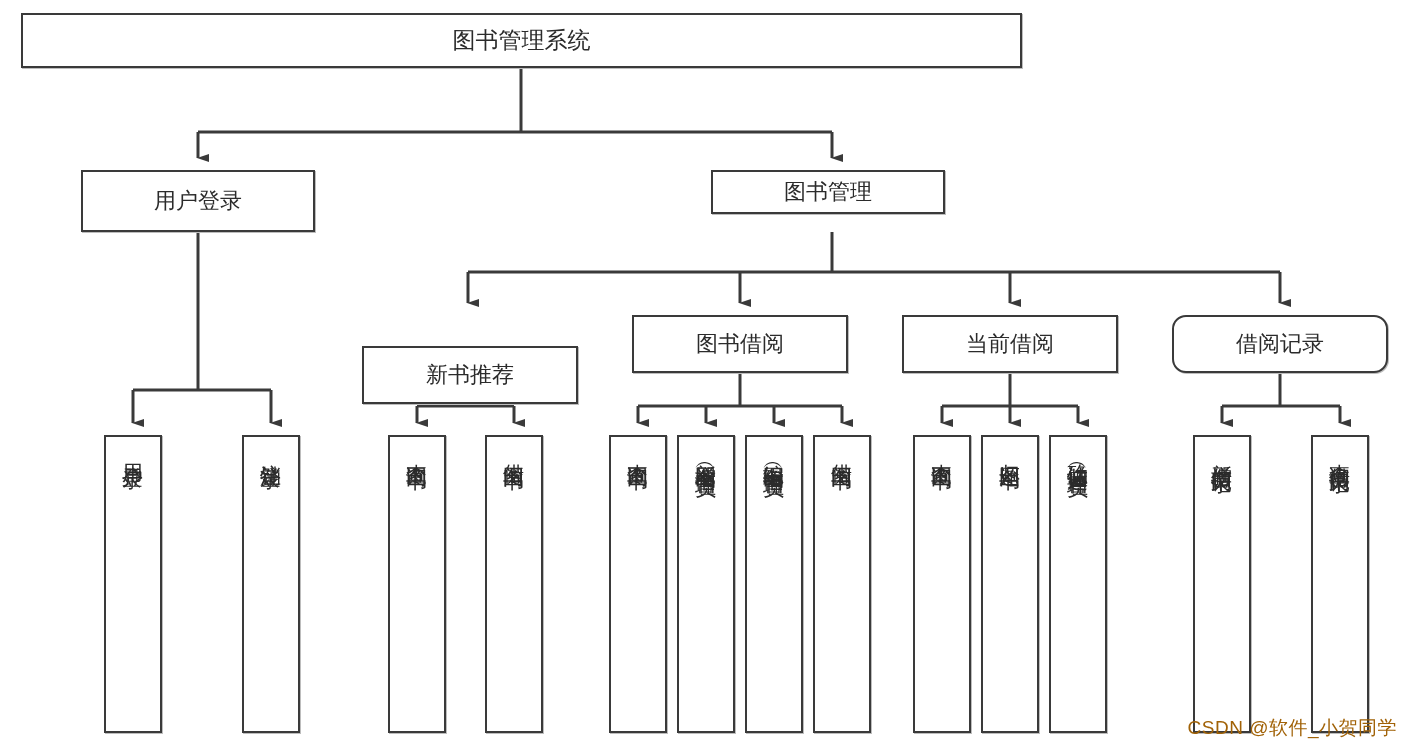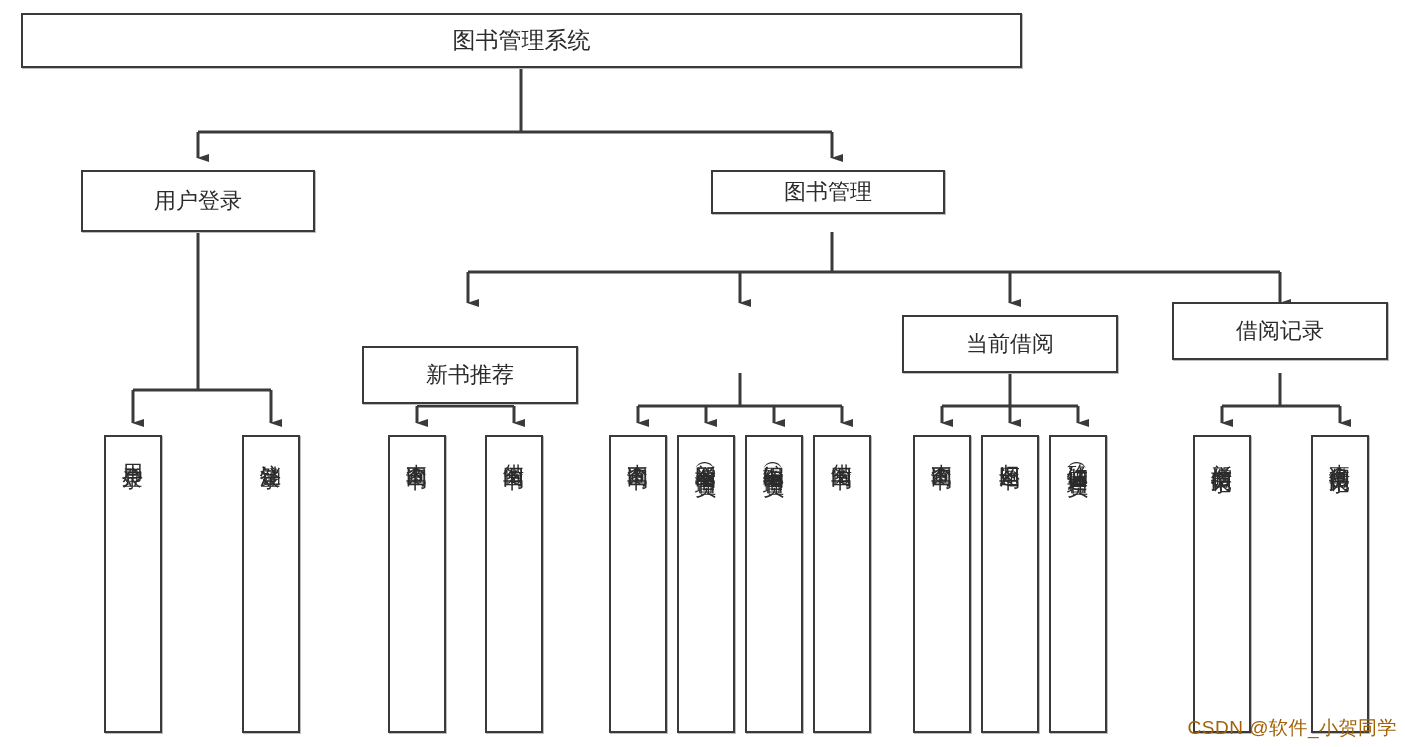--- a/index.html
+++ b/index.html
@@ -131,24 +131,27 @@
   <div class="node horiz" style="left:81px; top:170px; width:234px; height:62px;">
     <span class="label">用户登录</span>
   </div>
   <div class="node horiz" style="left:711px; top:170px; width:234px; height:44px;">
     <span class="label">图书管理</span>
   </div>
 
   <div class="node horiz" style="left:362px; top:315px; width:216px; height:58px;margin-top:31px;">
     <span class="label">新书推荐</span>
   </div>
+  <div class="node horiz" style="left:632px; top:315px; width:216px; height:58px;">
+    <span class="label">图书借阅</span>
+  </div>
   <div class="node horiz" style="left:902px; top:315px; width:216px; height:58px;">
     <span class="label">当前借阅</span>
   </div>
-  <div class="node horiz" style="left:1172px; top:302px; width:216px; height:58px;">
+  <div class="node horiz" style="left:1172px; top:315px; width:216px; height:58px;border-radius:14px;">
     <span class="label">借阅记录</span>
   </div>
 
   <div class="node vert" style="left:104px; top:435px; width:58px; height:298px;">
     <span class="label">用户登录</span>
   </div>
   <div class="node vert" style="left:242px; top:435px; width:58px; height:298px;">
     <span class="label">注销登录</span>
   </div>
 

